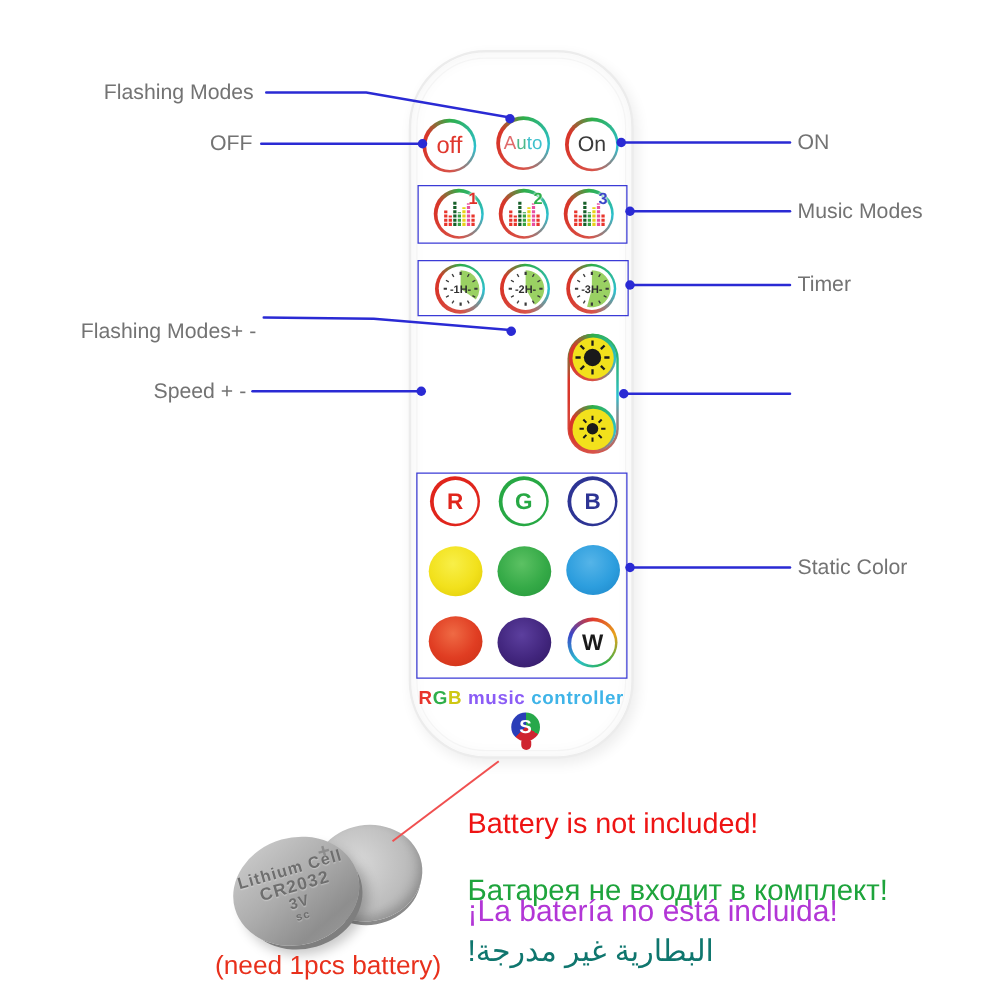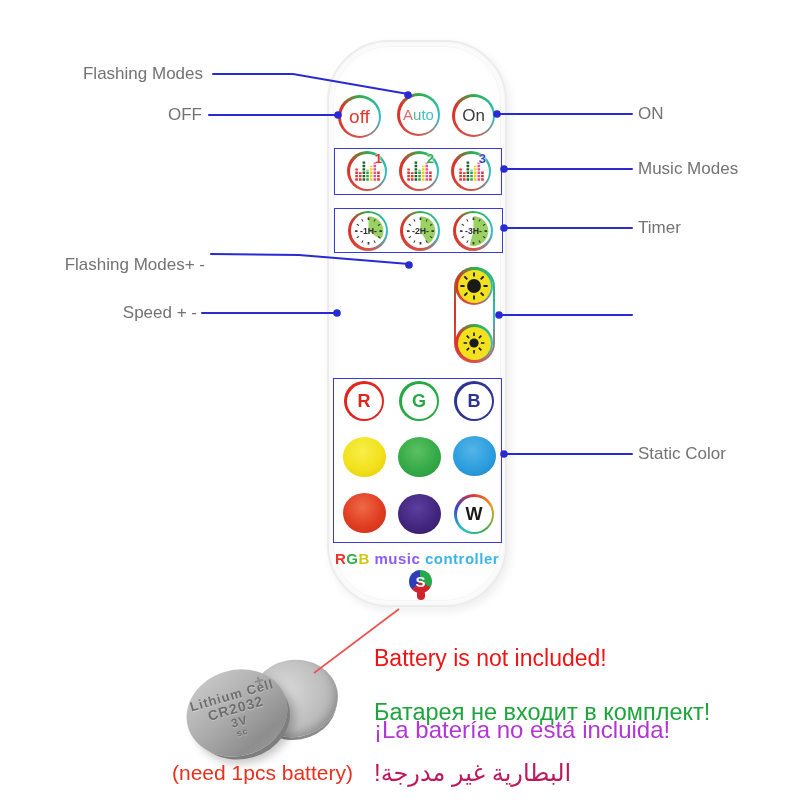--- a/index.html
+++ b/index.html
@@ -293,21 +293,21 @@
     <div class="line l0">Lithium Cell</div>
     <div class="line l1">CR2032</div>
     <div class="line l2">3V</div>
     <div class="line l3">sc</div>
   </div>
   <div class="need" style="color: rgb(232, 48, 28);">(need 1pcs battery)</div>
 
   <div class="notice" id="notice-en" style="color: rgb(238, 20, 20);">Battery is not included!</div>
   <div class="notice" id="notice-ru" style="color: rgb(30, 164, 60);">Батарея не входит в комплект!</div>
   <div class="notice" id="notice-es" style="color: rgb(178, 54, 214);">¡La batería no está incluida!</div>
-  <div class="notice" id="notice-ar" style="color: #be185d; margin-top: 12px;">البطارية غير مدرجة!</div>
+  <div class="notice" id="notice-ar" style="color: #0f766e;">البطارية غير مدرجة!</div>
 
   <svg class="overlay" width="800" height="800">
     <g stroke="#2a2ad4" stroke-width="2" fill="none" stroke-linecap="round">
       <polyline points="213,74 293,74 408,94"></polyline>
       <polyline points="209,115 338,115"></polyline>
       <polyline points="497,114 632,114"></polyline>
       <polyline points="504,169 632,169"></polyline>
       <polyline points="504,228 632,228"></polyline>
       <polyline points="211,254 299,255 409,264"></polyline>
       <polyline points="202,313 337,313"></polyline>

